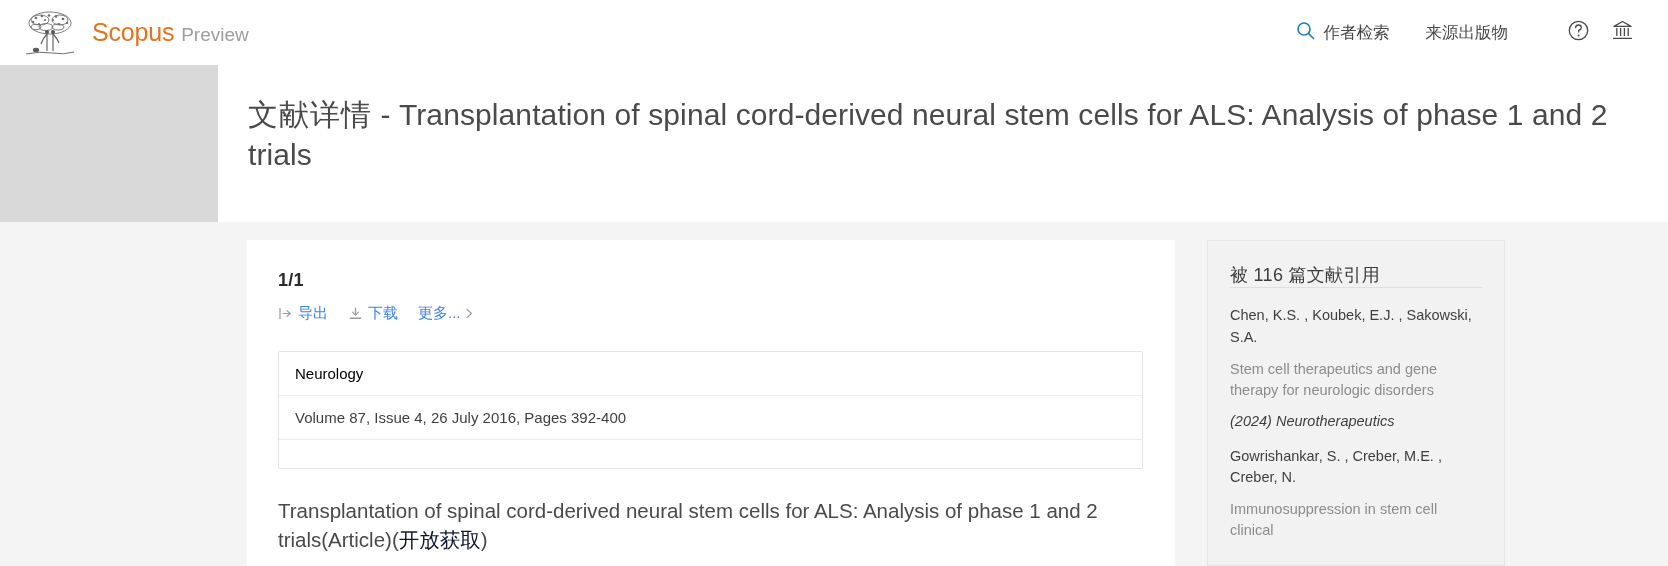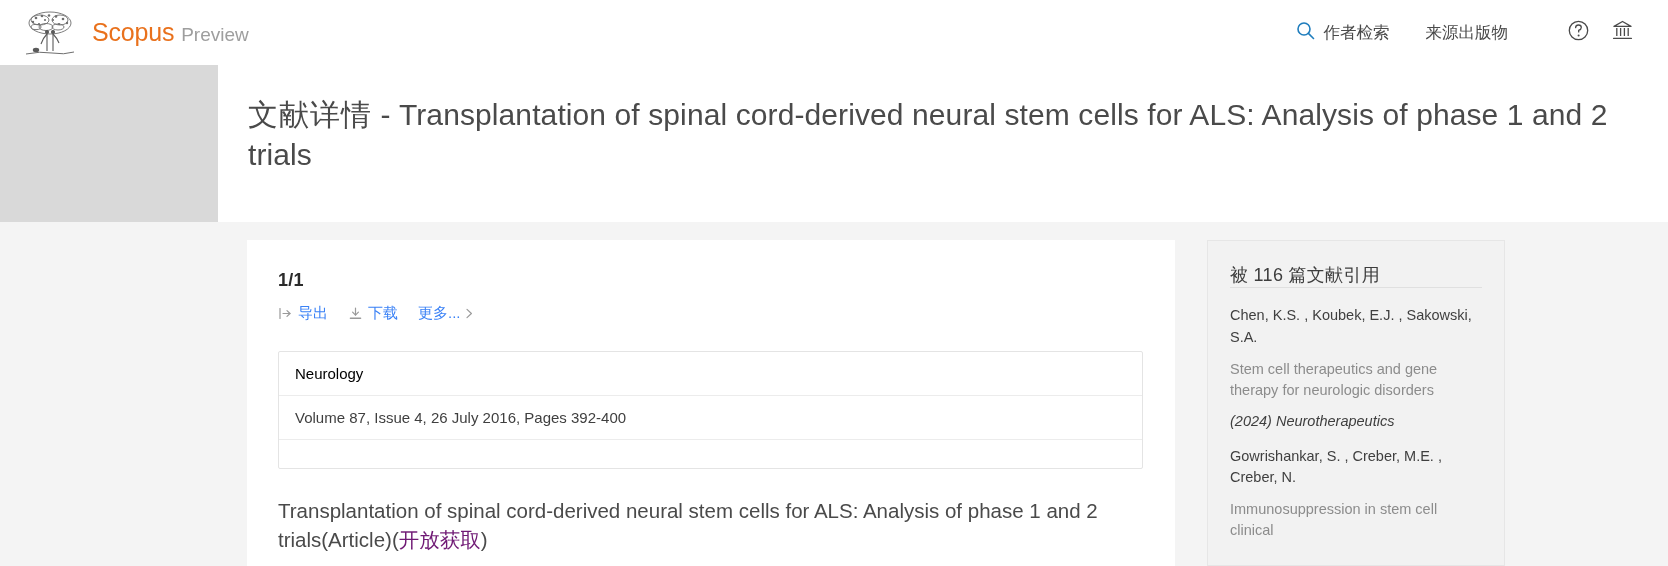--- a/index.html
+++ b/index.html
@@ -186,21 +186,21 @@
   .journal-row.volume { color: #3f3f3f; }
 
   .doc-title {
     font-size: 20.5px;
     line-height: 1.4;
     color: #4a4a4a;
     max-width: 900px;
     font-weight: 400;
   }
 
-  .oa-tag { color: #701a75; }
+  .oa-tag { color: #0f172a; }
 
   
   .sidebar {
     flex: 0 0 298px;
     background: #f2f2f2;
     border: 1px solid #e6e6e6;
     margin-right: 163px;
     padding: 22px 22px 0 22px;
     align-self: flex-start;
     min-height: 326px;

